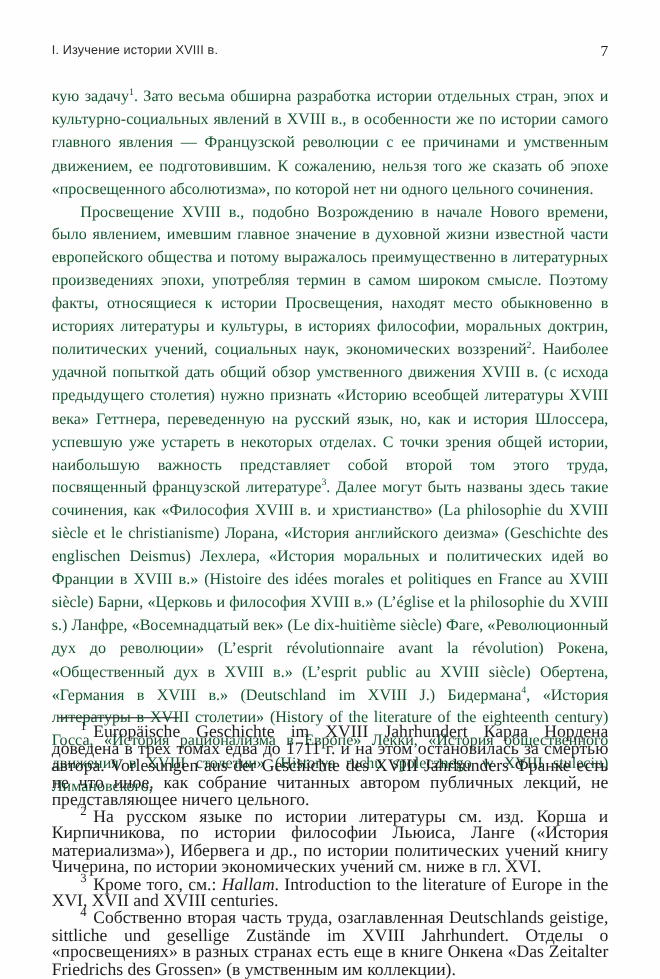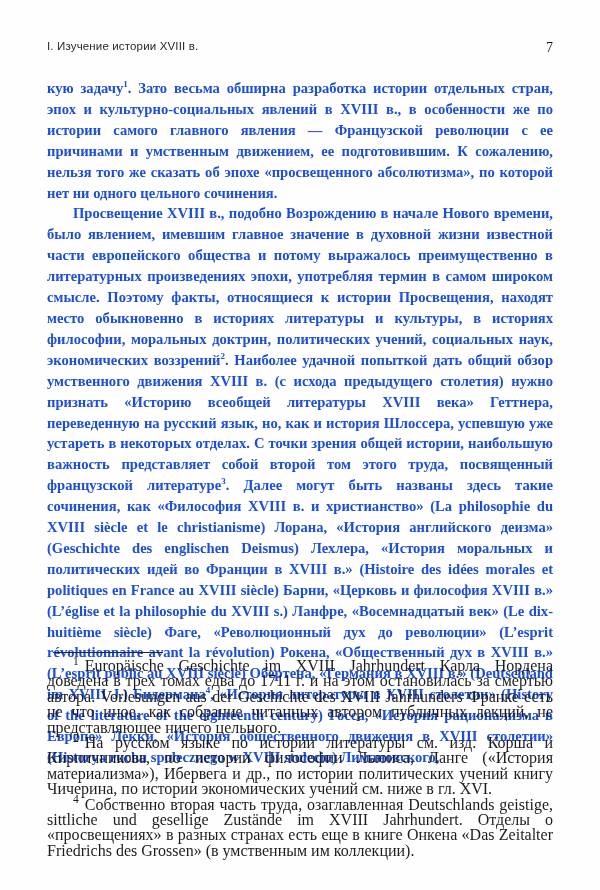--- a/index.html
+++ b/index.html
@@ -53,23 +53,22 @@
     left: 47px;
     top: 78px;
     width: 506px;
   }
   .body-par {
     margin: 0;
     text-align: justify;
     text-justify: inter-word;
     font-size: 14.6px;
     line-height: 20.9px;
-    color: #1d4ed8;
+    color: #14532d;
     hyphens: manual;
-    font-weight: bold;
     -webkit-hyphens: manual;
   }
   .body-par.indent {
     text-indent: 26px;
   }
   sup.fn-ref {
     font-size: 0.62em;
     vertical-align: super;
     line-height: 0;
   }
@@ -125,18 +124,19 @@
   </div>
 
   <div class="footnotes">
 
     <div class="fn-rule"></div>
 
     <p class="fn-item"><sup class="fn-num">1</sup><span>Europäische Geschichte im XVIII Jahrhundert Карла Нордена доведена в трех томах едва до 1711 г. и на этом остановилась за смертью автора. Vorlesungen aus der Geschichte des XVIII Jahrhunders Франке есть не что иное, как собрание читанных автором публичных лекций, не представляющее ничего цельного.</span></p>
 
     <p class="fn-item"><sup class="fn-num">2</sup><span>На русском языке по истории литературы см. изд. Корша и Кирпичникова, по истории философии Льюиса, Ланге («История материализма»), Ибервега и др., по истории политических учений книгу Чичерина, по истории экономических учений см. ниже в гл. XVI.</span></p>
 
+    <p class="fn-item"><sup class="fn-num">3</sup><span>Кроме того, см.: </span><span class="fn-italic">Hallam</span><span>. Introduction to the literature of Europe in the XVI, XVII and XVIII centuries.</span></p>
 
     <p class="fn-item"><sup class="fn-num">4</sup><span>Собственно вторая часть труда, озаглавленная Deutschlands geistige, sittliche und gesellige Zustände im XVIII Jahrhundert. Отделы о «просвещениях» в разных странах есть еще в книге Онкена «Das Zeitalter Friedrichs des Grossen» (в умственным им коллекции).</span></p>
 
   </div>
 
 </div>
 
 </body></html>

